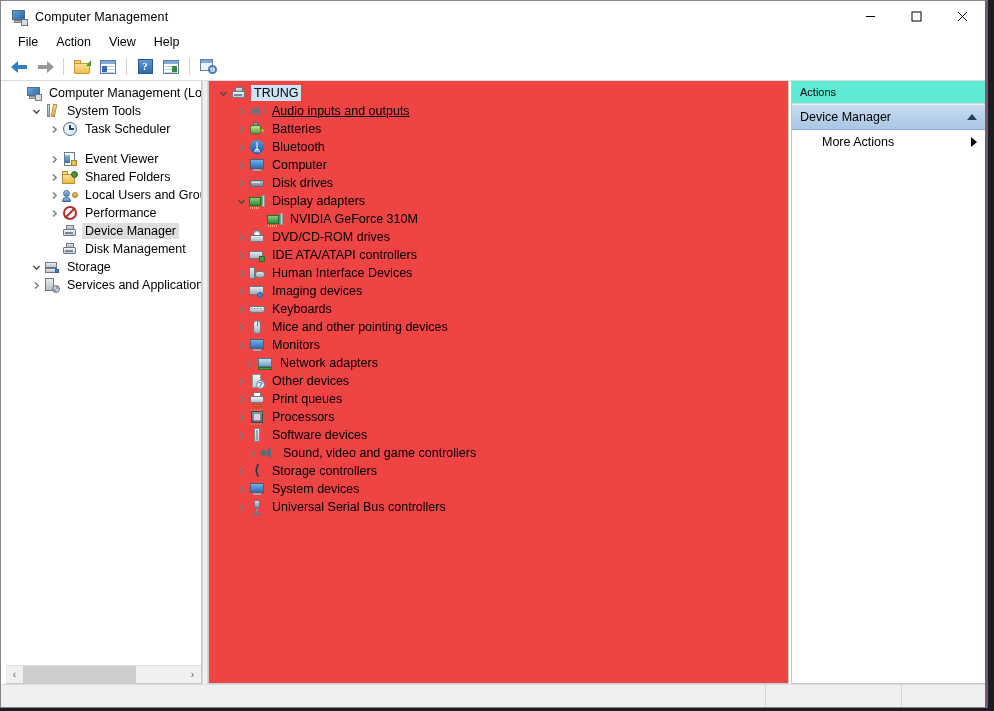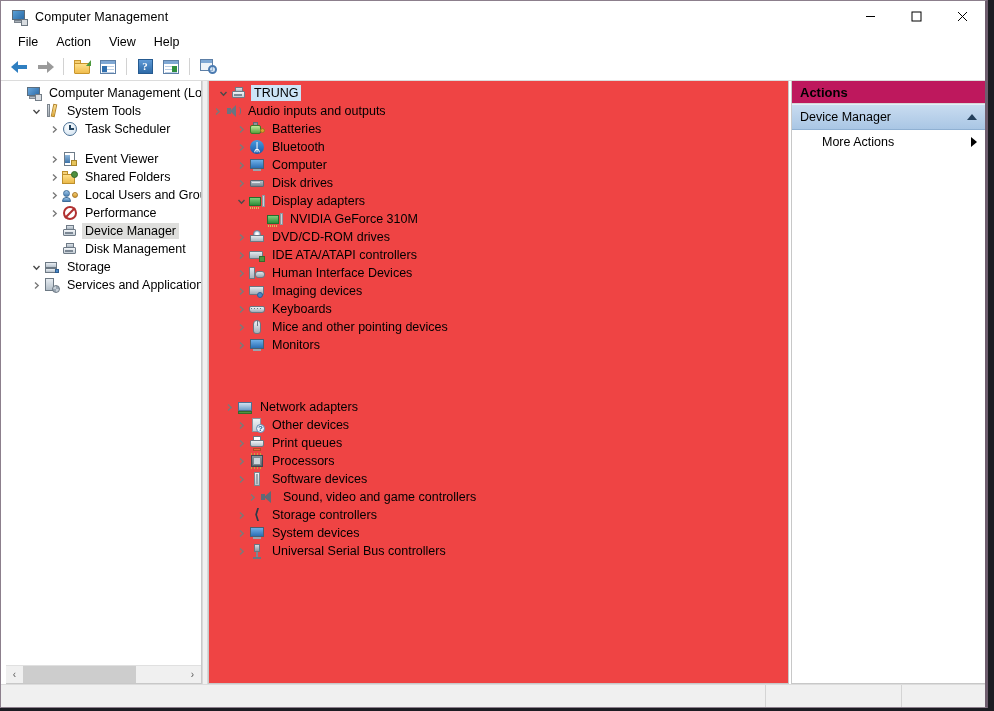--- a/index.html
+++ b/index.html
@@ -478,24 +478,24 @@
     background: #fff;
     display: flex;
     flex-direction: column;
     margin-left: 2px;
   }
   .actions-title {
     height: 22px;
     display: flex;
     align-items: center;
     padding-left: 8px;
-    font-size: 13px;
-    font-weight: bold;
+    font-size: 11px;
+    font-weight: normal;
     color: #000;
-    background: #be185d;
+    background: #5eead4;
     border-bottom: 1px solid #d6d6d6;
   }
   .actions-group {
     height: 24px;
     display: flex;
     align-items: center;
     padding: 0 8px 0 8px;
     font-size: 12.5px;
     color: #000;
     background: linear-gradient(#c9dcf0,#a9c6e4);
@@ -811,21 +811,21 @@
               <polyline points="1.5,3 4.5,6.2 7.5,3" fill="none" stroke="#4a4a4a" stroke-width="1.4"></polyline>
             </svg>
           </span>
           <span class="ico16 i-dm">
             <div class="top2"></div>
             <div class="body2"></div>
             <div class="slot"></div>
           </span>
           <span class="lbl">TRUNG</span>
         </div>
-        <div class="row" style="">
+        <div class="row" style="padding-left: 24px; text-decoration: underline;">
           <span class="chev">
             <svg width="9" height="9" viewBox="0 0 9 9">
               <polyline points="3,1.5 6.2,4.5 3,7.5" fill="none" stroke="#7a7a7a" stroke-width="1.4"></polyline>
             </svg>
           </span>
           <span class="ico16 i-speaker">
             <div class="bx"></div>
             <div class="cn"></div>
             <div class="w"></div>
           </span>
@@ -979,21 +979,21 @@
             <svg width="9" height="9" viewBox="0 0 9 9">
               <polyline points="3,1.5 6.2,4.5 3,7.5" fill="none" stroke="#7a7a7a" stroke-width="1.4"></polyline>
             </svg>
           </span>
           <span class="ico16 i-mon">
             <div class="s"></div>
             <div class="b"></div>
           </span>
           <span class="lbl">Monitors</span>
         </div>
-        <div class="row" style="padding-left: 12px; margin-top: 44px;">
+        <div class="row" style="padding-left: 32px;">
           <span class="chev">
             <svg width="9" height="9" viewBox="0 0 9 9">
               <polyline points="3,1.5 6.2,4.5 3,7.5" fill="none" stroke="#7a7a7a" stroke-width="1.4"></polyline>
             </svg>
           </span>
           <span class="ico16 i-net">
             <div class="b"></div>
             <div class="g"></div>
           </span>
           <span class="lbl">Network adapters</span>

